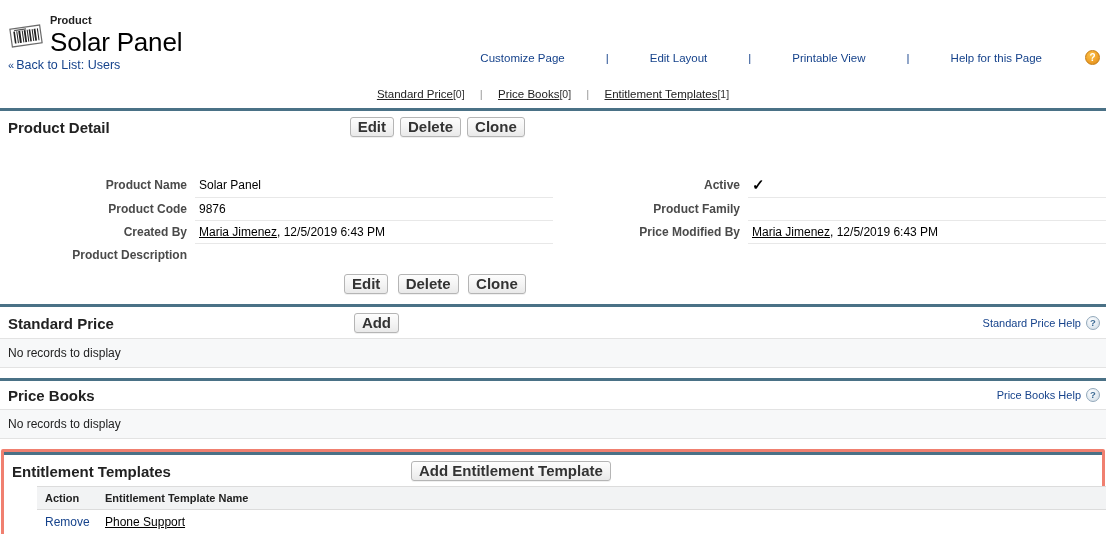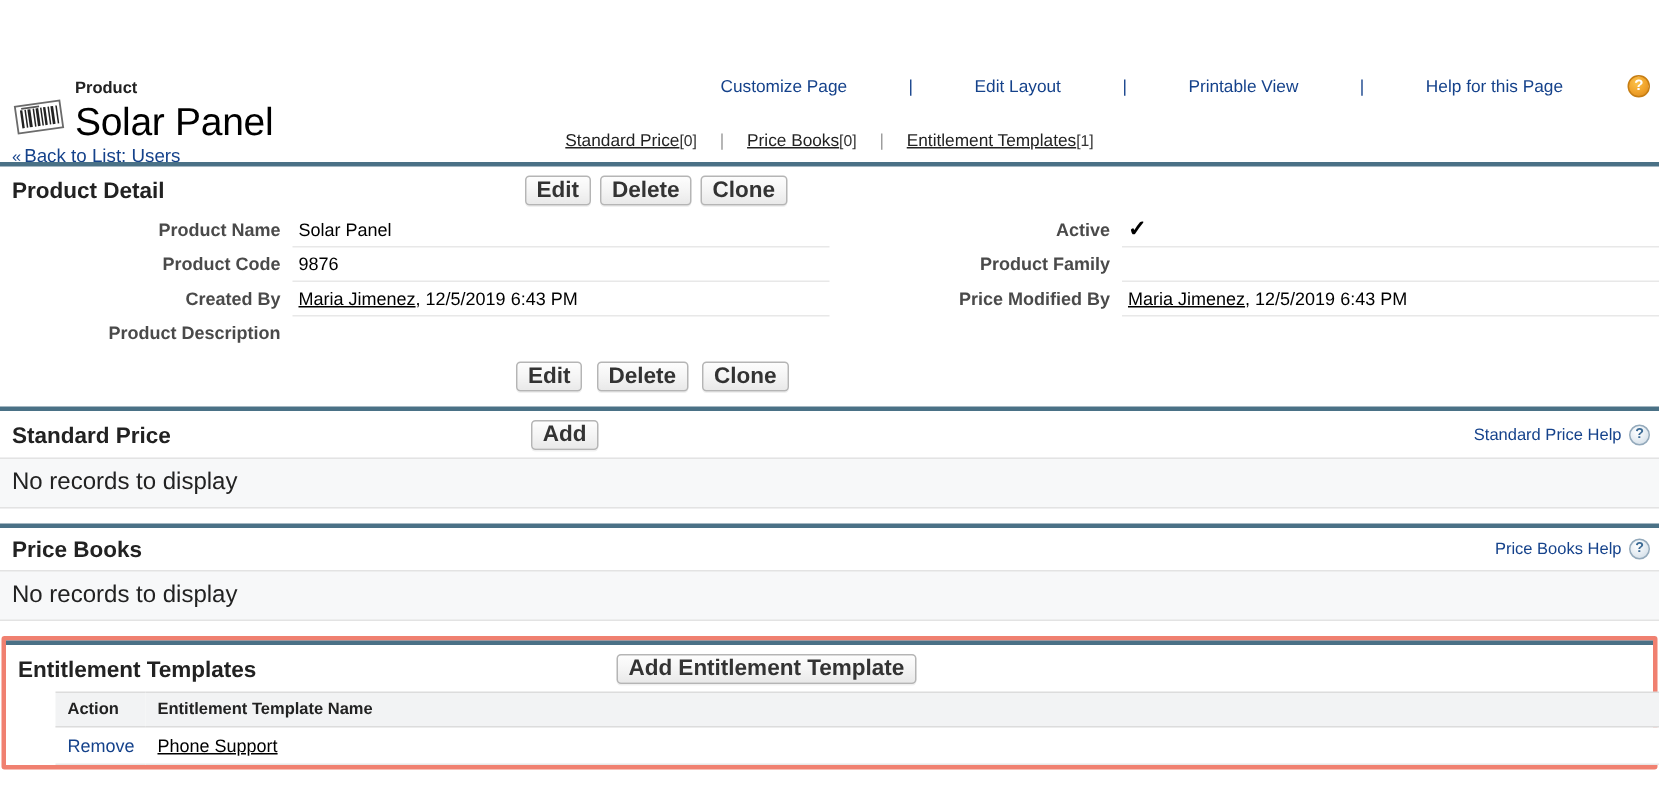--- a/index.html
+++ b/index.html
@@ -19,23 +19,22 @@
   }
 
   
   .page-header {
     position: relative;
     padding: 8px 0 0 0;
     height: 78px;
   }
   .title-block {
     display: flex;
-    align-items: center;
+    align-items: flex-start;
     padding-left: 8px;
-    margin-top: 39px;
   }
   .product-icon {
     width: 36px;
     height: 32px;
     margin-top: 12px;
     margin-right: 6px;
     flex: none;
   }
   .title-text { padding-top: 6px; }
   .title-kicker {
@@ -184,20 +183,21 @@
     cursor: pointer;
     white-space: nowrap;
     box-shadow: 0 1px 0 rgba(0,0,0,0.06);
   }
 
   
   .detail-table {
     width: 100%;
     border-collapse: collapse;
     table-layout: fixed;
+    margin-top: 32px;
   }
   .detail-table td {
     padding: 3px 4px;
     vertical-align: top;
     font-size: 12px;
     line-height: 16px;
   }
   .dt-label {
     text-align: right;
     font-weight: bold;
@@ -238,21 +238,21 @@
     border-collapse: collapse;
     table-layout: fixed;
     margin-left: 33px;
   }
   .rl-empty {
     background: #f7f8f9;
     border: 1px solid #e3e3e3;
     border-left: none;
     border-right: none;
     padding: 7px 8px;
-    font-size: 16px;
+    font-size: 12px;
     color: #222;
   }
   .rl-head th {
     background: #f2f3f4;
     border-top: 1px solid #dcdcdc;
     border-bottom: 1px solid #dcdcdc;
     text-align: left;
     font-size: 11px;
     font-weight: bold;
     color: #222;

